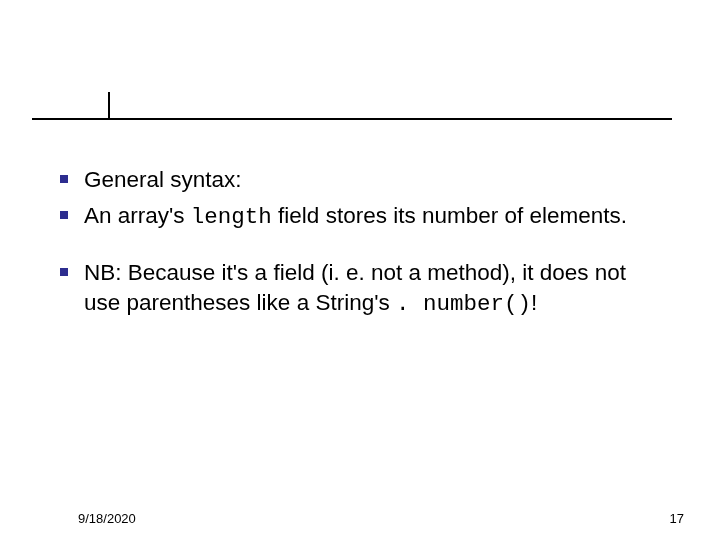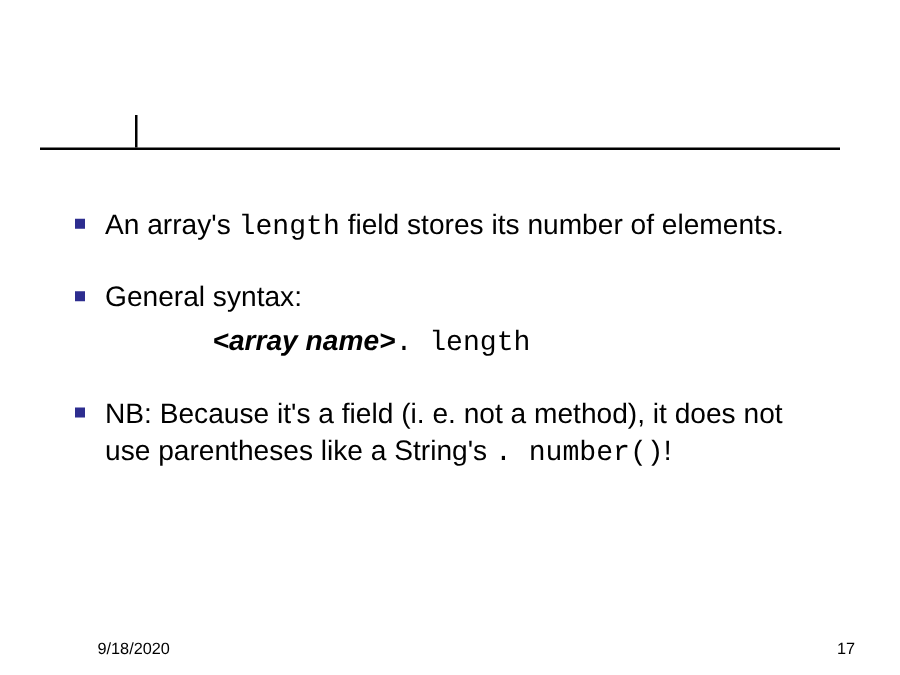--- a/index.html
+++ b/index.html
@@ -88,35 +88,32 @@
 </head>
 <body>
 
 <div class="slide">
 
   <div class="title-rule"></div>
   <div class="title-tick"></div>
 
   <div class="content">
 
+    <div class="bullet-row tight">
+      <div class="bsq"></div>
+      <div class="btext">General syntax:</div>
+    </div>
+
     <div class="bullet-row">
       <div class="bsq"></div>
       <div class="btext">
         <span>An array's </span><span class="mono">length</span><span> field stores its number of elements.</span>
       </div>
     </div>
 
-    <div class="bullet-row tight">
-      <div class="bsq"></div>
-      <div class="btext">General syntax:</div>
-    </div>
-
-    <div class="sub-line">
-      <span class="bold ital">&lt;array name&gt;</span><span class="mono">. length</span>
-    </div>
 
     <div class="bullet-row">
       <div class="bsq"></div>
       <div class="btext">
         <span>NB: Because it's a field (i. e. not a method), it does not use parentheses like a String's </span><span class="mono">. number()</span><span>!</span>
       </div>
     </div>
 
   </div>
 

